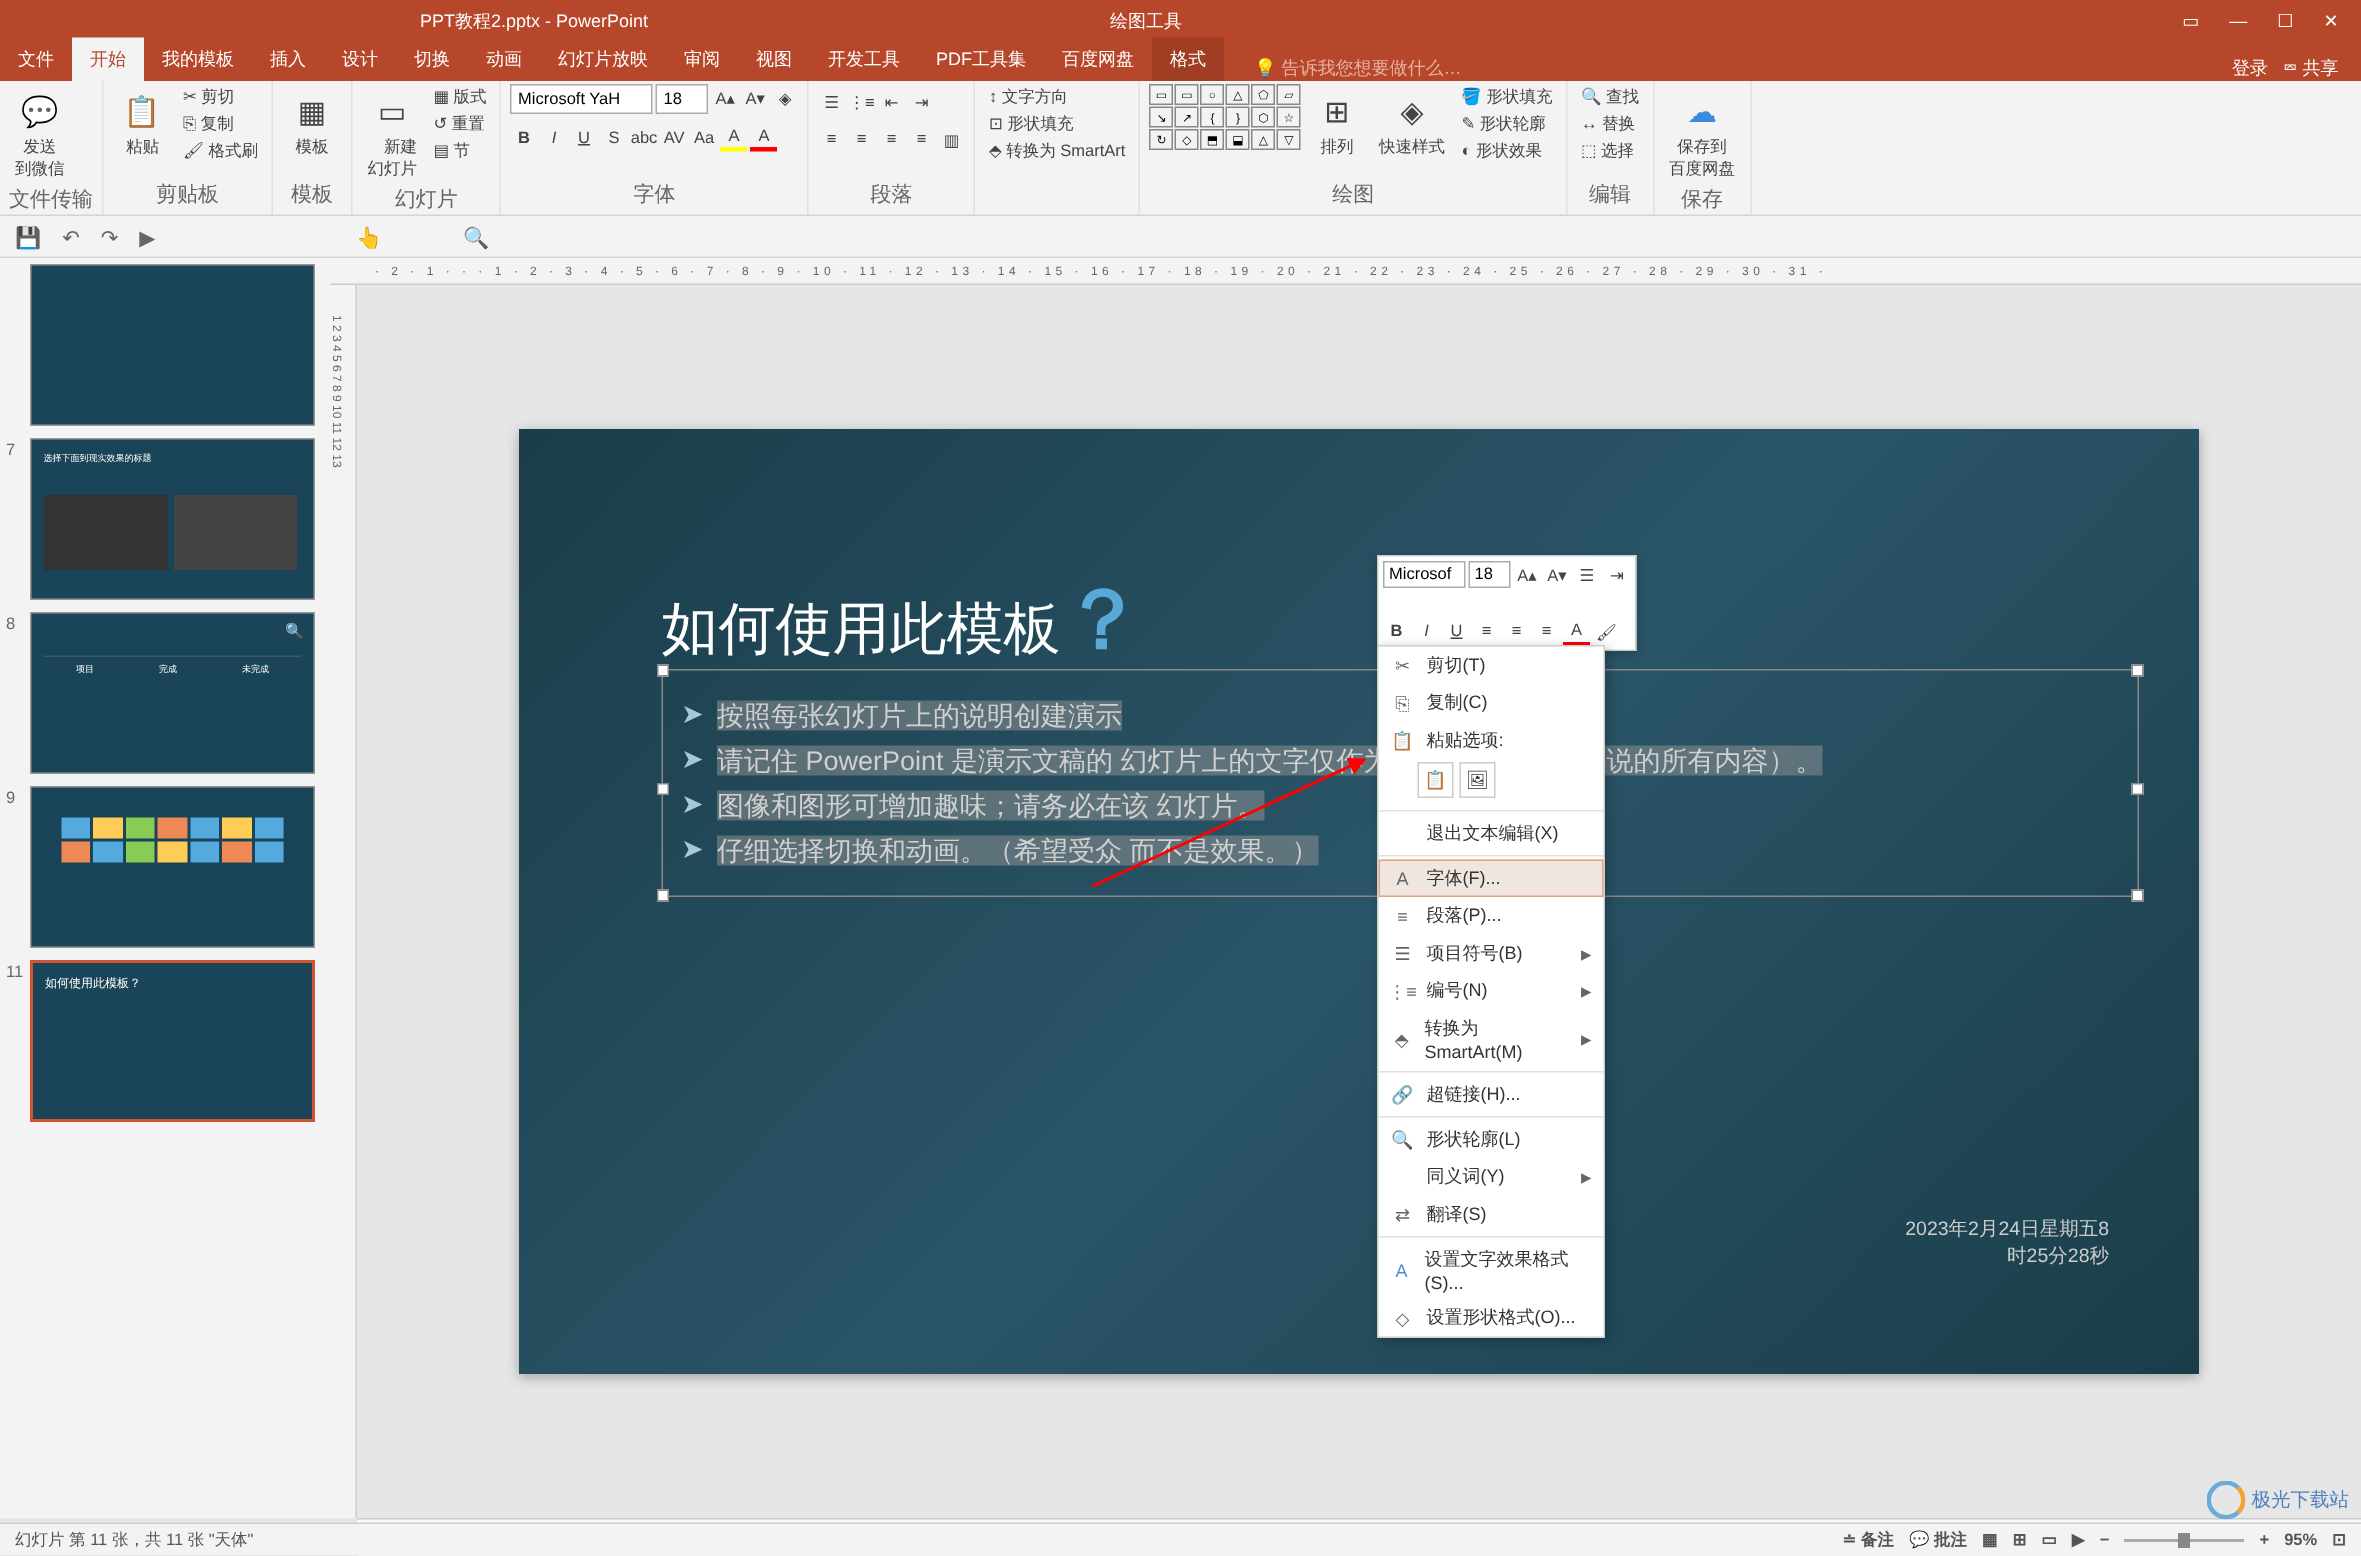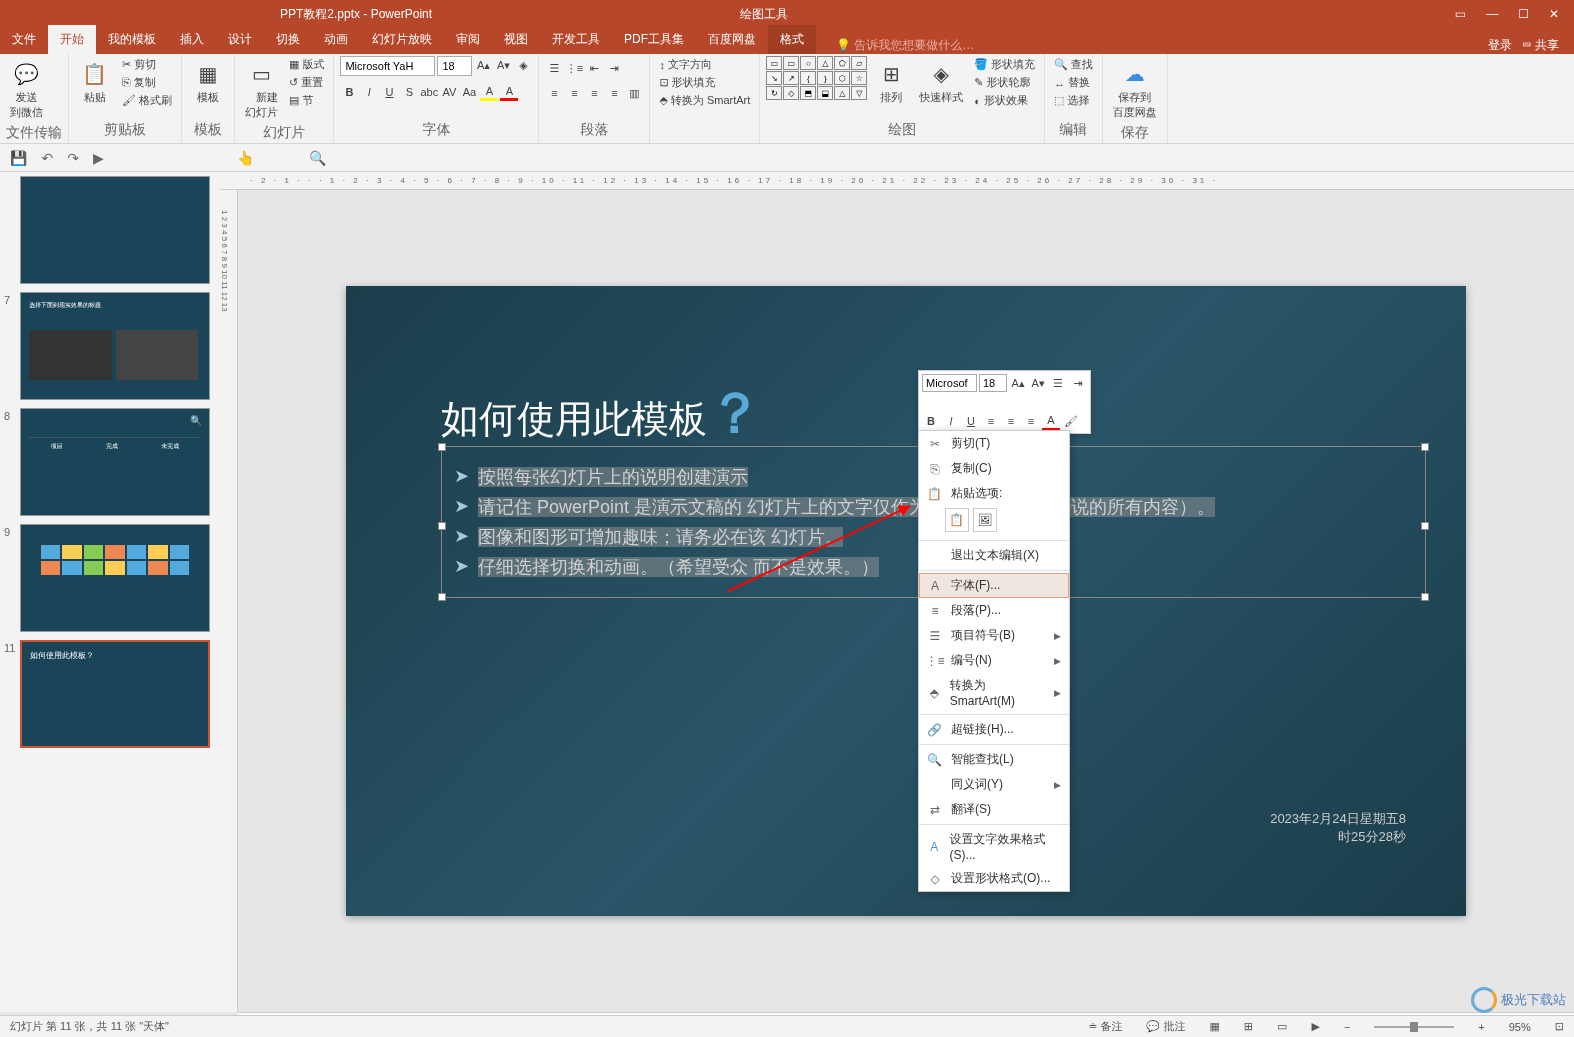--- a/index.html
+++ b/index.html
@@ -79,21 +79,21 @@
 
 
 .red-arrow { position: absolute; width: 200px; height: 2px; background: red; z-index: 50; }
 .red-arrow::after { content: ""; position: absolute; right: -2px; top: -5px; border-left: 12px solid red; border-top: 6px solid transparent; border-bottom: 6px solid transparent; }
 
 
 .notes { height: 26px; background: #f9f9f9; border-top: 1px solid #ccc; padding: 4px 16px; font-size: 12px; color: #888; margin-left: 238px; }
 
 
 .statusbar { position: absolute; bottom: 0; left: 0; right: 0; height: 22px; background: #f3f3f3; border-top: 1px solid #ccc; display: flex; align-items: center; font-size: 11px; color: #555; padding: 0 10px; }
-.statusbar .right { margin-left: auto; display: flex; gap: 24px; align-items: center; }
+.statusbar .right { margin-left: auto; display: flex; gap: 10px; align-items: center; font-weight: bold; }
 .zoom-slider { width: 80px; height: 2px; background: #aaa; position: relative; }
 .zoom-slider::after { content: ""; width: 8px; height: 10px; background: #888; position: absolute; left: 45%; top: -4px; }
 
 .watermark { position: absolute; bottom: 24px; right: 8px; font-size: 13px; color: #5080c0; z-index: 200; display: flex; align-items: center; gap: 4px; }
 .watermark .logo-ring { width: 26px; height: 26px; border: 3px solid #6aacd8; border-right-color: #f5a030; border-radius: 50%; }
 </style>
 </head>
 <body>
 
 <div class="titlebar">
@@ -507,21 +507,21 @@
             <span class="arrow">▶</span>
           </div>
         <div class="menu-sep"></div>
         <div class="menu-item">
             <span class="micon">🔗</span>
             <span>超链接(H)...</span>
           </div>
         <div class="menu-sep"></div>
         <div class="menu-item">
             <span class="micon">🔍</span>
-            <span>智能查找(L)</span>
+            <span>形状轮廓(L)</span>
           </div>
         <div class="menu-item">
             <span class="micon"></span>
             <span>同义词(Y)</span>
             <span class="arrow">▶</span>
           </div>
         <div class="menu-item">
             <span class="micon">⇄</span>
             <span>翻译(S)</span>
           </div>

